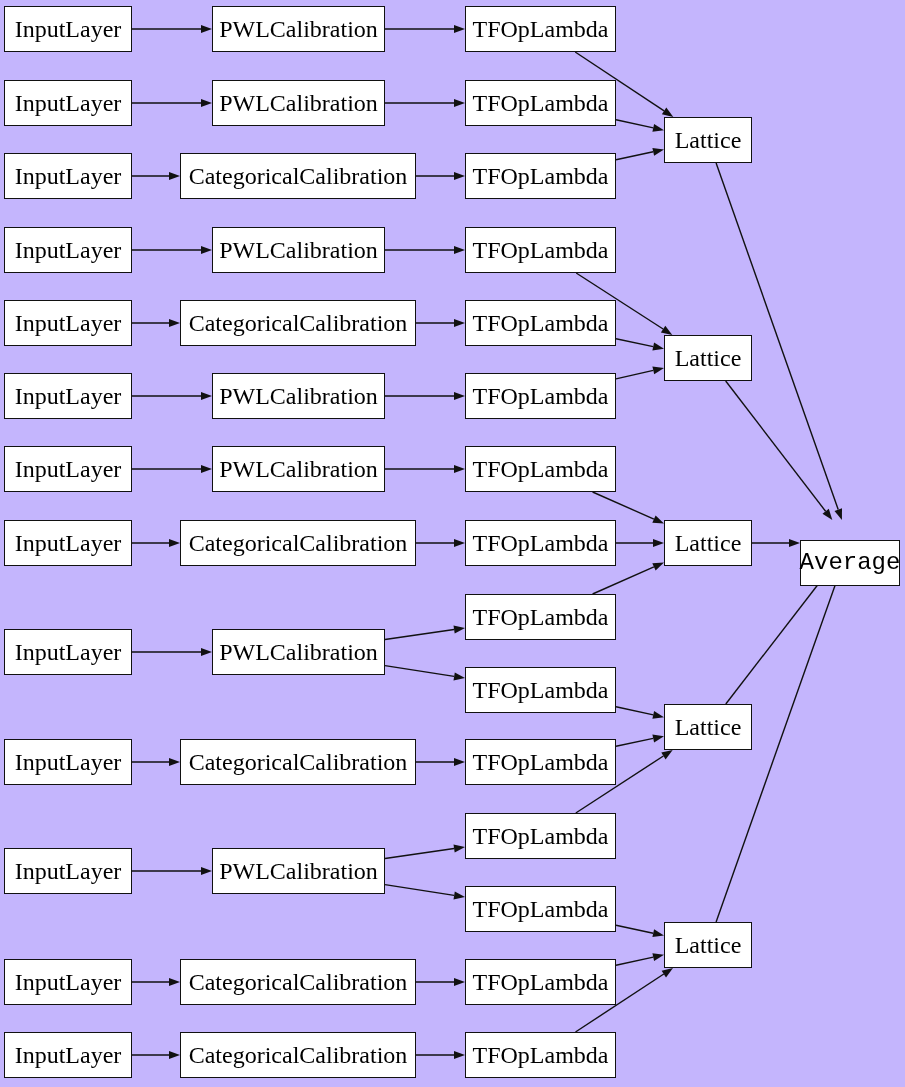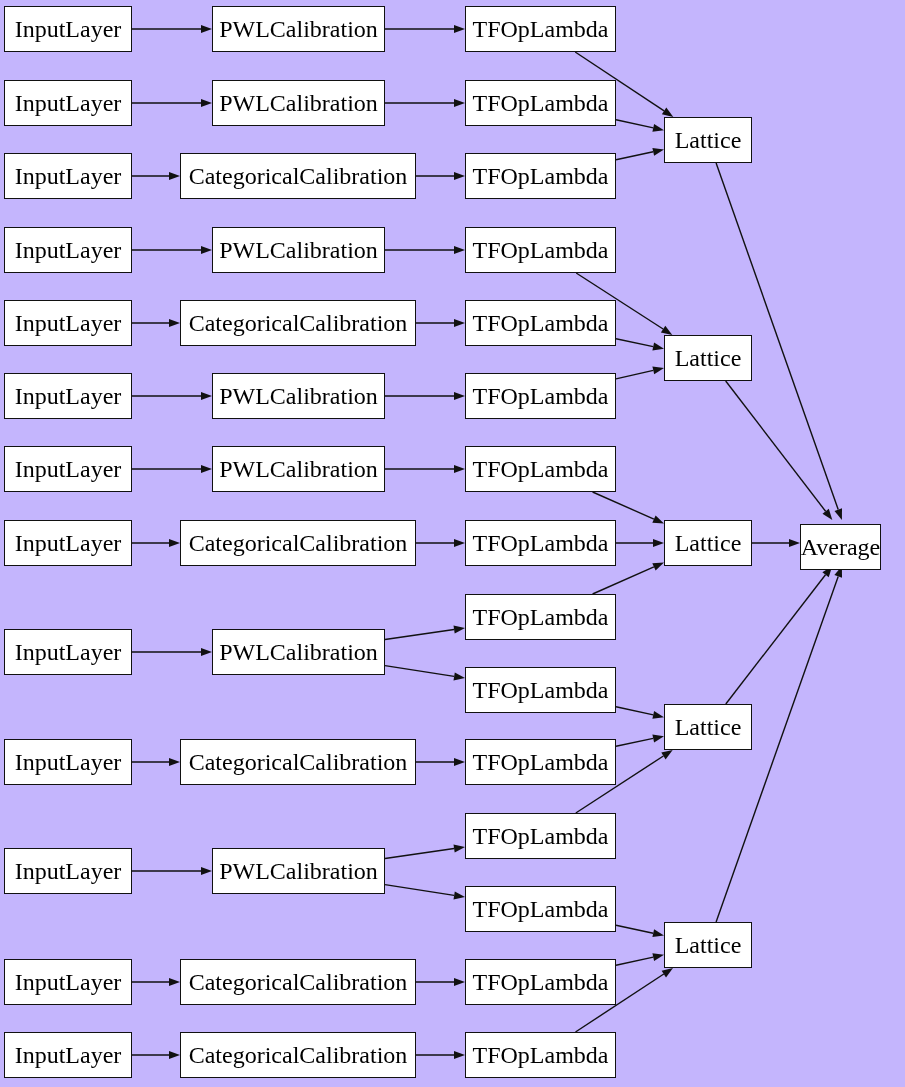--- a/index.html
+++ b/index.html
@@ -267,14 +267,14 @@
     <div class="node" style="left: 465px; top: 739px; width: 151px; height: 46px; border-color: rgb(17, 17, 17); background: rgb(255, 255, 255); color: rgb(0, 0, 0);">TFOpLambda</div>
     <div class="node" style="left: 465px; top: 813px; width: 151px; height: 46px; border-color: rgb(17, 17, 17); background: rgb(255, 255, 255); color: rgb(0, 0, 0);">TFOpLambda</div>
     <div class="node" style="left: 465px; top: 886px; width: 151px; height: 46px; border-color: rgb(17, 17, 17); background: rgb(255, 255, 255); color: rgb(0, 0, 0);">TFOpLambda</div>
     <div class="node" style="left: 465px; top: 959px; width: 151px; height: 46px; border-color: rgb(17, 17, 17); background: rgb(255, 255, 255); color: rgb(0, 0, 0);">TFOpLambda</div>
     <div class="node" style="left: 465px; top: 1032px; width: 151px; height: 46px; border-color: rgb(17, 17, 17); background: rgb(255, 255, 255); color: rgb(0, 0, 0);">TFOpLambda</div>
     <div class="node" style="left: 664px; top: 117px; width: 88px; height: 46px; border-color: rgb(17, 17, 17); background: rgb(255, 255, 255); color: rgb(0, 0, 0);">Lattice</div>
     <div class="node" style="left: 664px; top: 335px; width: 88px; height: 46px; border-color: rgb(17, 17, 17); background: rgb(255, 255, 255); color: rgb(0, 0, 0);">Lattice</div>
     <div class="node" style="left: 664px; top: 520px; width: 88px; height: 46px; border-color: rgb(17, 17, 17); background: rgb(255, 255, 255); color: rgb(0, 0, 0);">Lattice</div>
     <div class="node" style="left: 664px; top: 704px; width: 88px; height: 46px; border-color: rgb(17, 17, 17); background: rgb(255, 255, 255); color: rgb(0, 0, 0);">Lattice</div>
     <div class="node" style="left: 664px; top: 922px; width: 88px; height: 46px; border-color: rgb(17, 17, 17); background: rgb(255, 255, 255); color: rgb(0, 0, 0);">Lattice</div>
-    <div class="node" style="left: 800px; top: 524px; width: 81px; height: 46px; border-color: rgb(17, 17, 17); background: rgb(255, 255, 255); color: rgb(0, 0, 0);">Average</div>
+    <div class="node" style="left: 800px; top: 540px; width: 100px; height: 46px; border-color: rgb(17, 17, 17); background: rgb(255, 255, 255); color: rgb(0, 0, 0); font-family: Liberation Mono, monospace;">Average</div>
   </div>
 
 </body></html>

